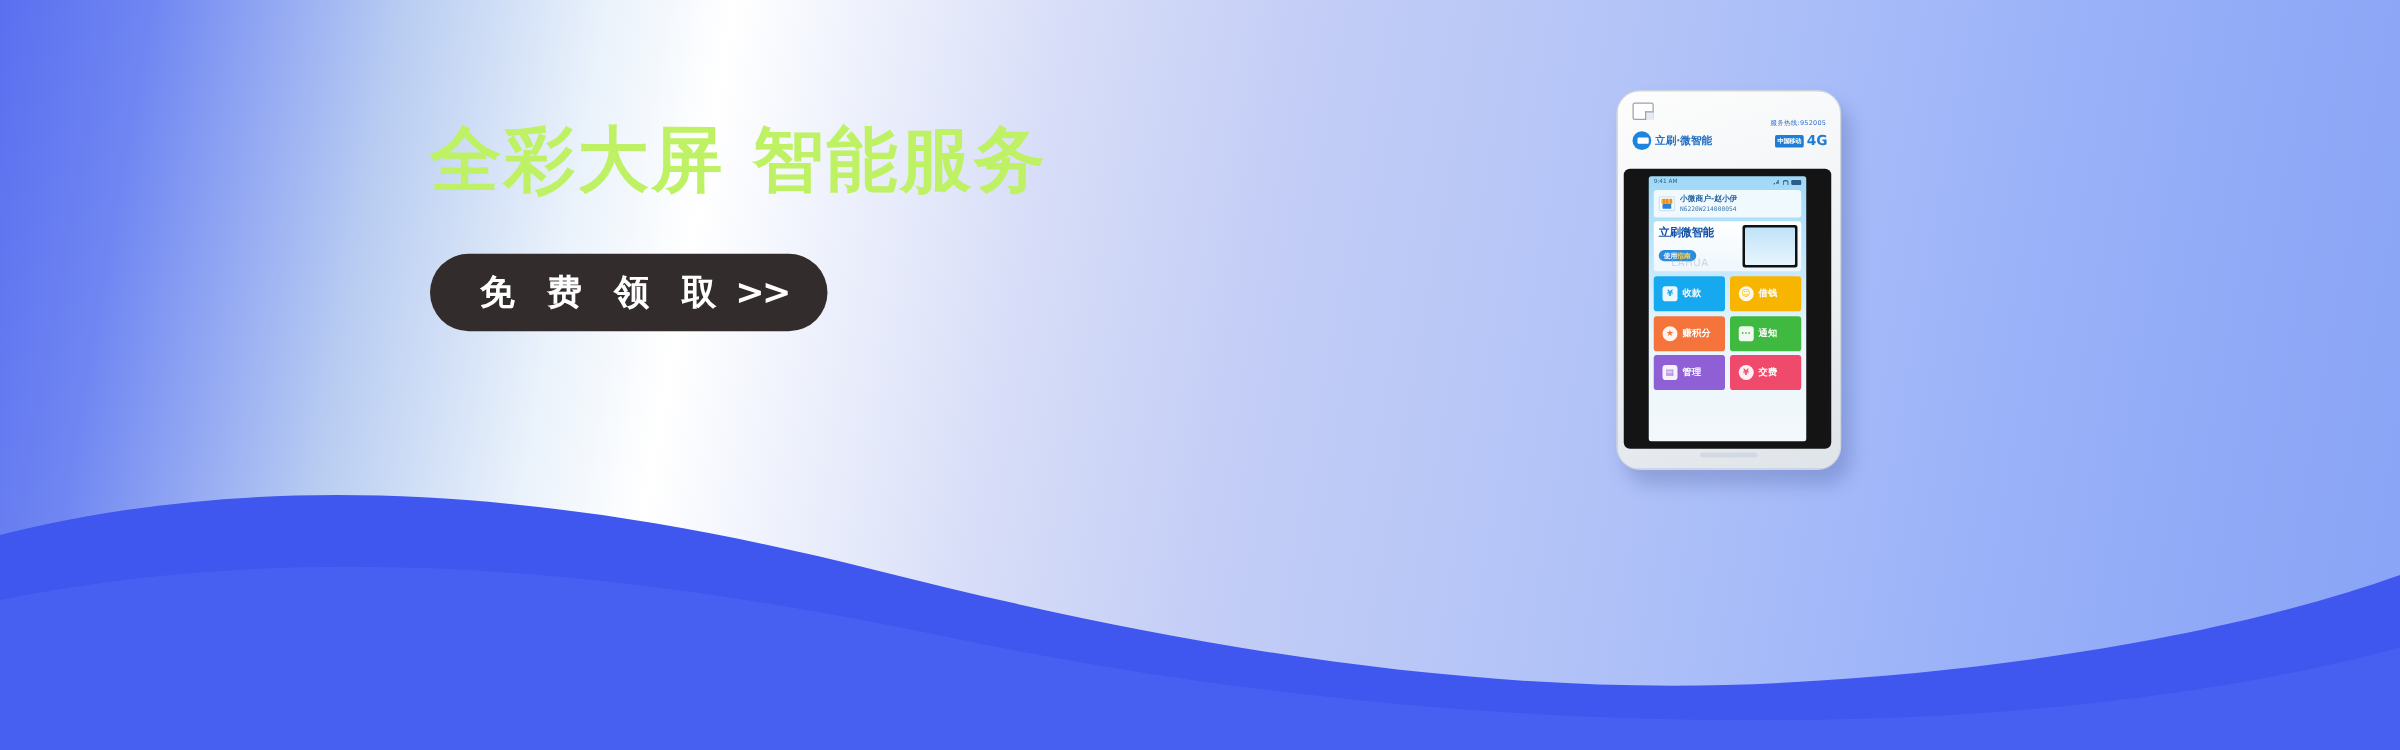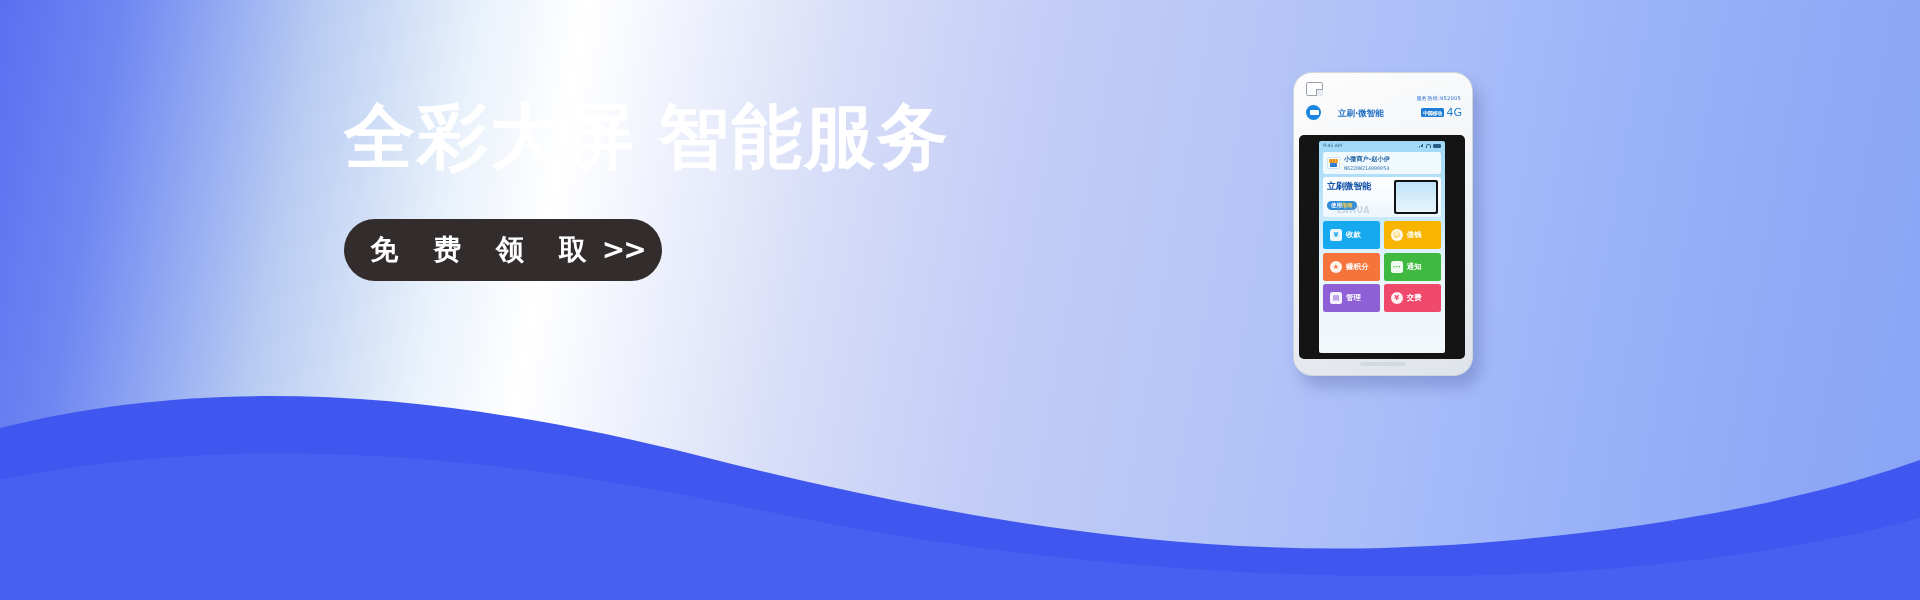--- a/index.html
+++ b/index.html
@@ -47,23 +47,23 @@
     font-family:"DejaVu Sans","Liberation Sans",sans-serif;
     font-size:30px;
     font-weight:bold;
     letter-spacing:1px;
     color:#fb3a2e;
     line-height:1.1;
     white-space:nowrap;
   }
   .headline {
     font-family:"DejaVu Sans","Liberation Sans",sans-serif;
-    font-size:71px;
-    font-weight:bold;
-    color:#ffffff;
+    font-size:57px;
+    font-weight:bold;
+    color:#bef264;
     letter-spacing:2px;
     line-height:1.15;
     margin-top:18px;
     white-space:nowrap;
   }
   .headline .gap { display:inline-block; width:22px; }
   .sub {
     font-family:"DejaVu Sans","Liberation Sans",sans-serif;
     font-size:25px;
     color:#17181c;
@@ -79,21 +79,21 @@
     display:inline-flex;
     align-items:center;
     justify-content:center;
     width:318px; height:62px;
     background:#332c2c;
     border-radius:31px;
     cursor:pointer;
     user-select:none;
   }
   .cta-label {
-    font-family:Liberation Mono, monospace;
+    font-family:Liberation Sans, sans-serif;
     color:#ffffff;
     font-size:28px;
     font-weight:bold;
     letter-spacing:9px;
     padding-left:9px;
   }
   .cta-arrow {
     font-family:"DejaVu Sans","Liberation Sans",sans-serif;
     color:#ffffff;
     font-size:28px;
@@ -150,21 +150,21 @@
     color:#2f6fd0;
     letter-spacing:0.2px;
     font-family:"DejaVu Sans","Liberation Sans",sans-serif;
   }
   .brand-row {
     position:absolute; left:12px; top:32px;
     right:10px;
     display:flex; align-items:center; justify-content:space-between;
   }
   .brand {
-    display:flex; align-items:flex-end; gap:17px;
+    display:flex; align-items:center; gap:3px;
   }
   .brand-mark {
     width:15px; height:15px;
     border-radius:50%;
     background:#1b86e0;
     position:relative;
     flex:none;
   }
   .brand-mark:after {
     content:"";
@@ -188,21 +188,21 @@
     color:#fff;
     font-size:5px;
     font-weight:bold;
     padding:1.5px 2.5px;
     border-radius:1.5px;
     letter-spacing:-0.3px;
     font-family:"DejaVu Sans","Liberation Sans",sans-serif;
   }
   .net-4g {
     font-size:11px;
-    font-weight:normal;
+    font-weight:bold;
     color:#1f7ed4;
     font-family:"DejaVu Sans","Liberation Sans",sans-serif;
   }
 
   .dev-screen-frame {
     position:absolute; left:5px; top:62px;
     width:166px; height:224px;
     background:#141414;
     border-radius:5px;
     padding:6px 20px;
@@ -302,21 +302,21 @@
     border-radius:2px;
     padding:2px;
   }
   .promo-thumb-inner {
     width:100%; height:100%;
     background:linear-gradient(180deg,#bfe3f8 0%,#e8f5fd 100%);
     border-radius:1px;
   }
   .promo-watermark {
     position:absolute; left:14px; bottom:2px;
-    font-size:8px; font-weight:bold;
+    font-size:8px; font-weight:normal;
     color:rgba(150,170,190,0.45);
     letter-spacing:0.5px;
     font-family:"DejaVu Sans","Liberation Sans",sans-serif;
   }
 
   .tiles {
     margin:4px 4px 0 4px;
     display:grid;
     grid-template-columns:1fr 1fr;
     gap:3.5px;

